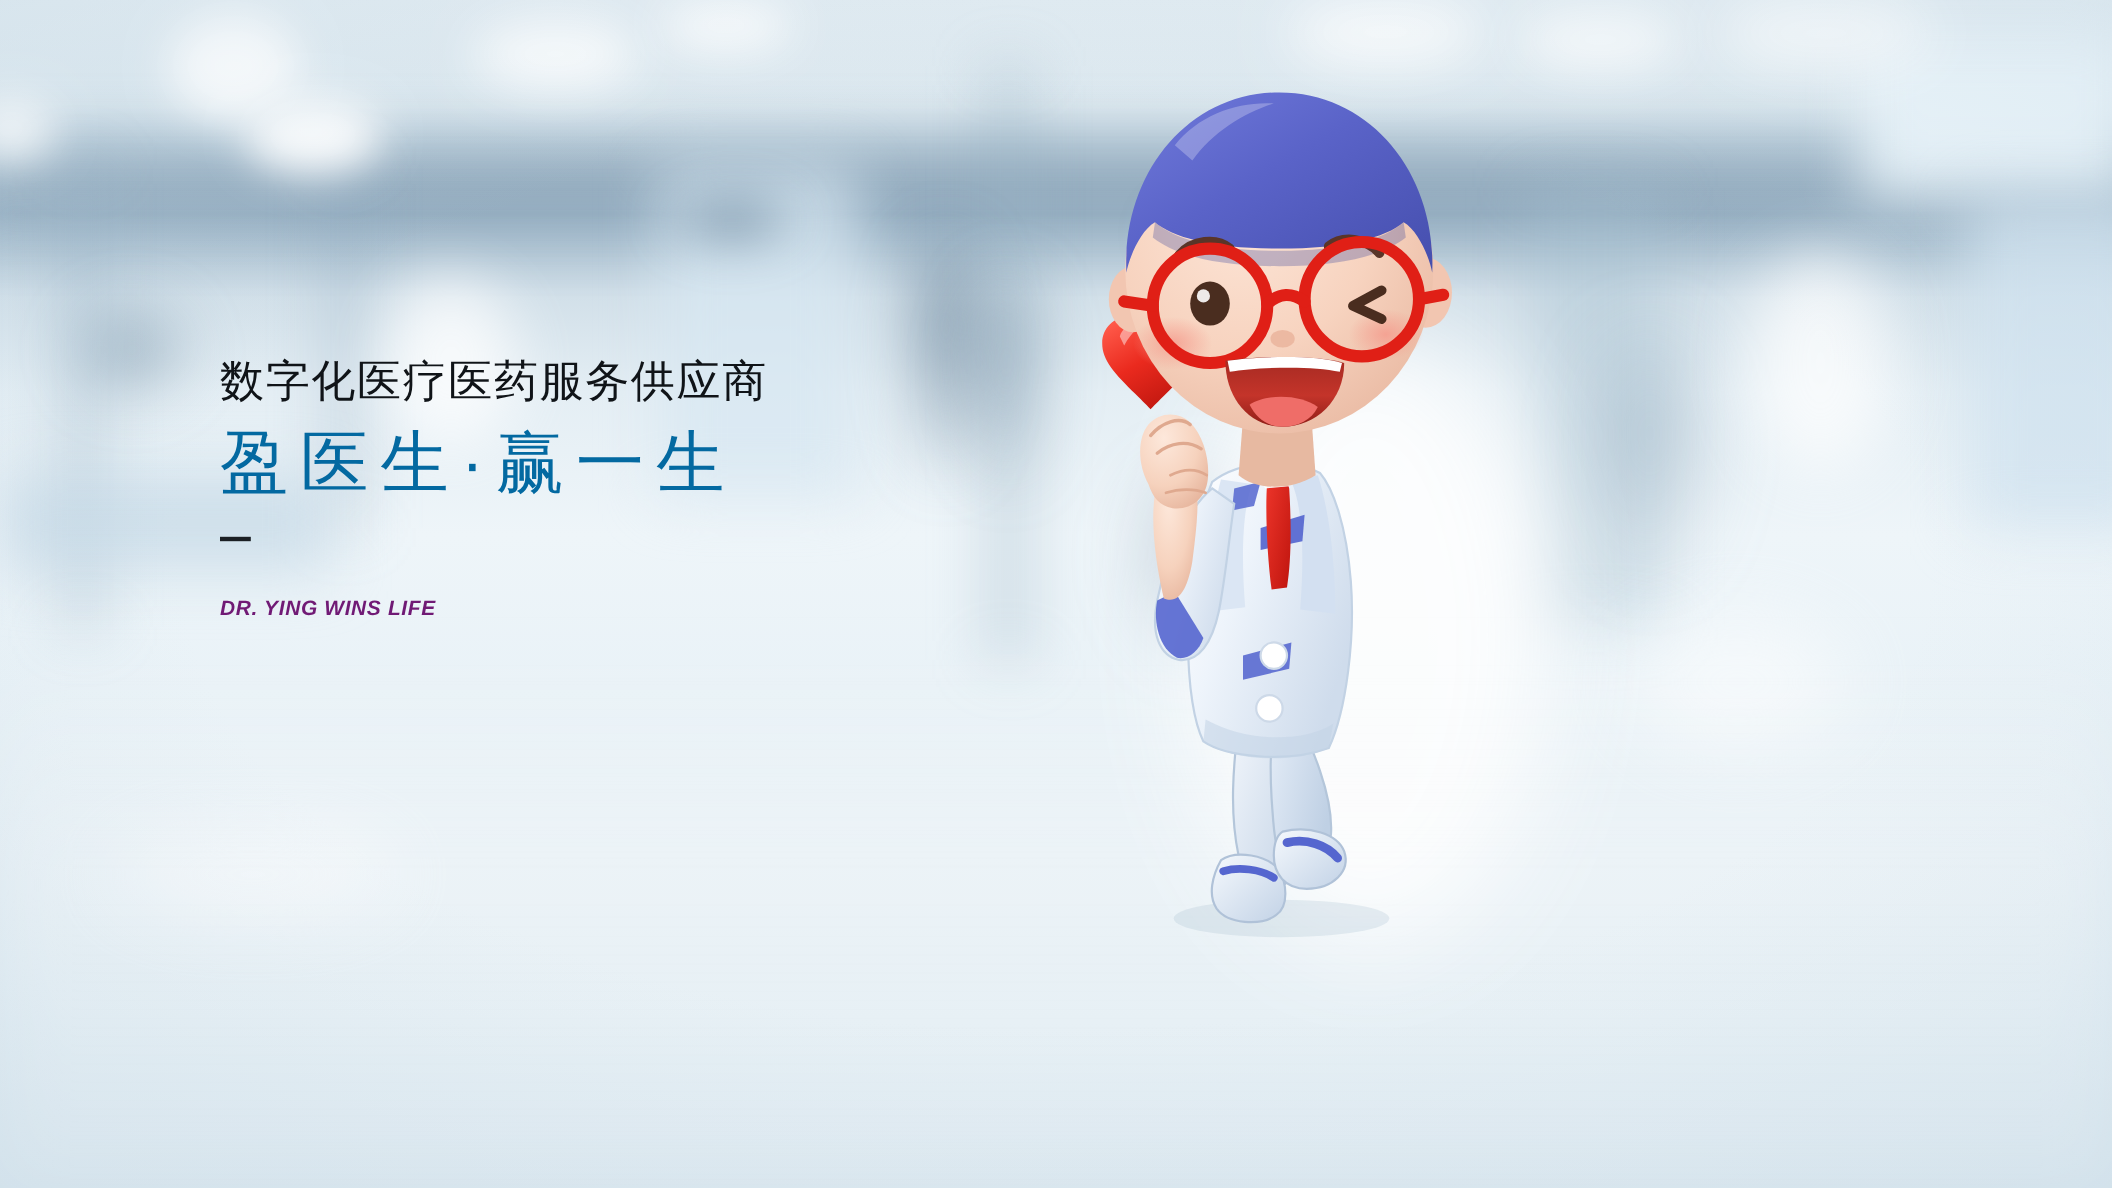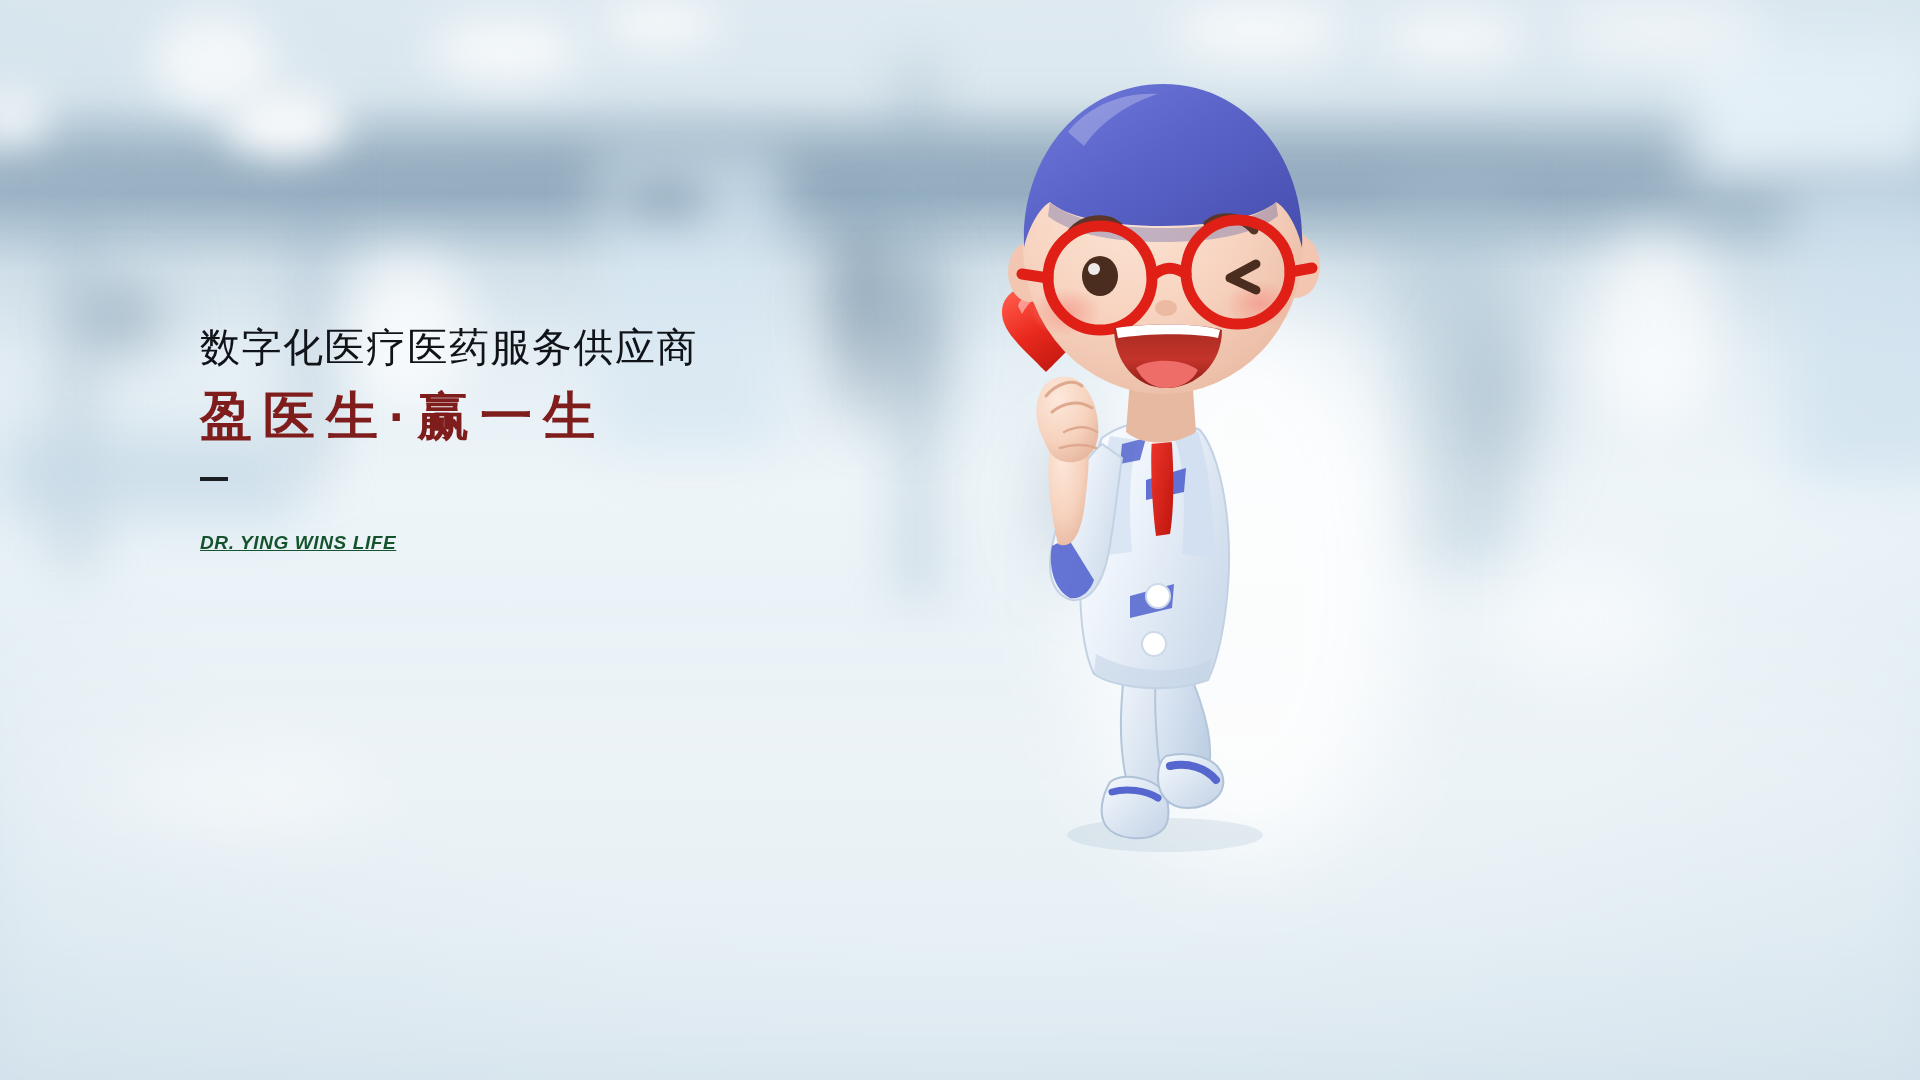--- a/index.html
+++ b/index.html
@@ -42,41 +42,40 @@
   .h-cn{
     font-size:40px;
     line-height:1.12;
     color:#101418;
     letter-spacing:1.5px;
     font-weight:400;
     white-space:nowrap;
   }
   .h-red{
     margin-top:18px;
-    font-size:52px;
+    font-size:62px;
     line-height:1.1;
-    color:#7f1d1d;
-    font-weight:700;
+    color:#0369a1;
+    font-weight:400;
     letter-spacing:11px;
     white-space:nowrap;
   }
   .rule{
     margin-top:32px;
     width:28px;height:4px;background:#1b1f24;
   }
   .sub{
     margin-top:44px;
     font-size:19px;
     line-height:1.92;
-    color:#14532d;
+    color:#701a75;
     font-style:italic;
     font-weight:700;
     letter-spacing:0.6px;
     white-space:nowrap;
-    text-decoration:underline;
   }
 
   
   #mascot{position:absolute;left:960px;top:40px;width:420px;height:820px;}
   #mascot svg{display:block;width:100%;height:100%;overflow:visible;}
 </style>
 </head>
 <body>
 
 <div id="stage">

